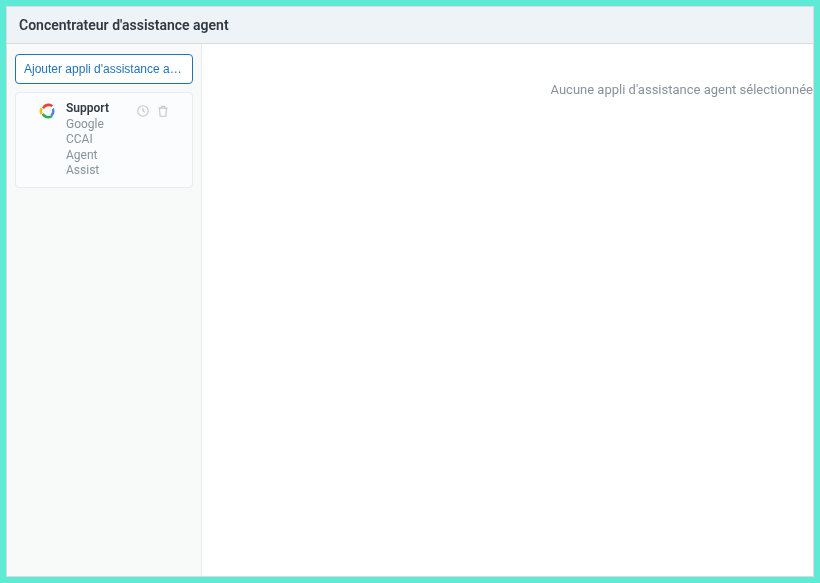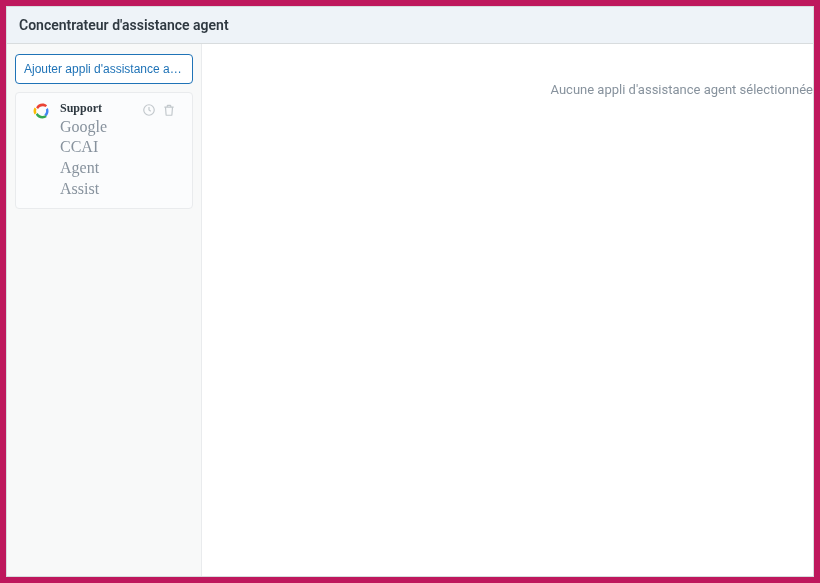--- a/index.html
+++ b/index.html
@@ -10,21 +10,21 @@
     body {
       font-family: -apple-system, BlinkMacSystemFont, "Segoe UI", Roboto, Helvetica, Arial, sans-serif;
       background: #000;
       width: 820px;
       height: 583px;
       overflow: hidden;
     }
     .outer-frame {
       width: 820px;
       height: 583px;
-      background: #be185d;
+      background: #5eead4;
       padding: 6px;
     }
     .app-window {
       width: 100%;
       height: 100%;
       background: #fff;
       border: 1px solid #d8dcde;
       display: flex;
       flex-direction: column;
     }
@@ -62,27 +62,26 @@
       text-align: center;
       white-space: nowrap;
       overflow: hidden;
       text-overflow: ellipsis;
       font-weight: 400;
     }
     .list-item {
       display: flex;
       align-items: flex-start;
       gap: 10px;
-      padding: 8px 16px;
+      padding: 8px 22px;
       border-radius: 4px;
       border: 1px solid #e9ebed;
       background: #fbfcfd;
       cursor: pointer;
       position: relative;
-      font-family: Liberation Serif, serif;
     }
     .list-item .icon-wrap {
       width: 18px;
       height: 18px;
       flex-shrink: 0;
       display: flex;
       align-items: center;
       justify-content: center;
       margin-top: 1px;
     }
@@ -90,21 +89,21 @@
       flex: 1;
       min-width: 0;
     }
     .list-item .title {
       font-size: 12px;
       font-weight: 600;
       color: #2f3941;
       line-height: 1.3;
     }
     .list-item .subtitle {
-      font-size: 16px;
+      font-size: 12px;
       color: #87929d;
       line-height: 1.3;
     }
     .list-item .actions {
       display: flex;
       gap: 6px;
       align-items: center;
       margin-top: 2px;
     }
     .action-icon {

